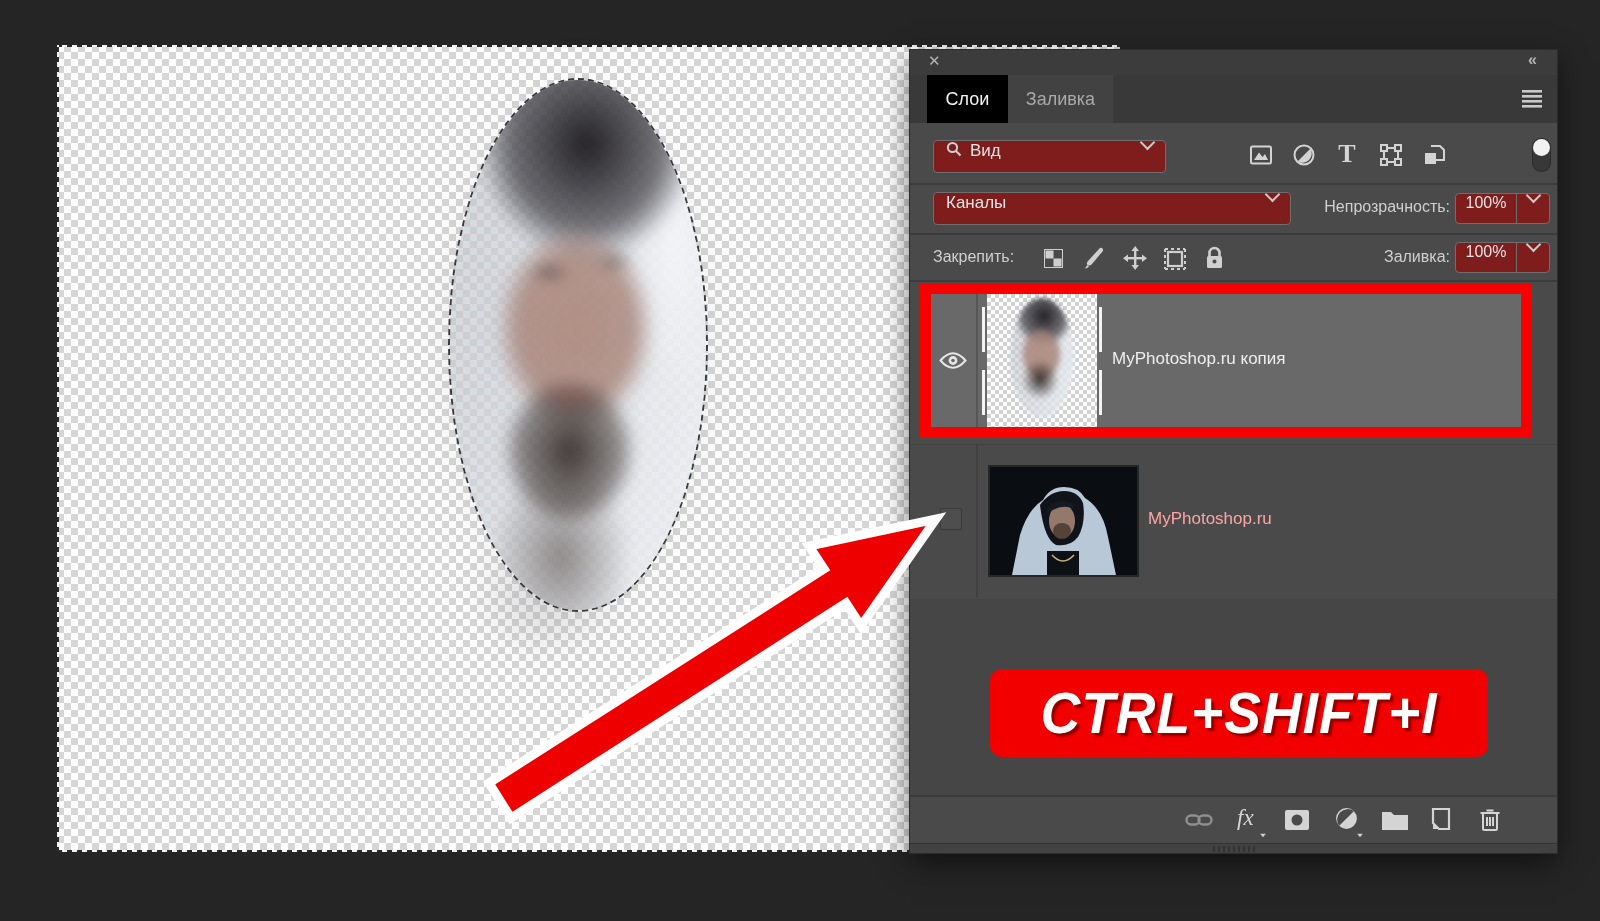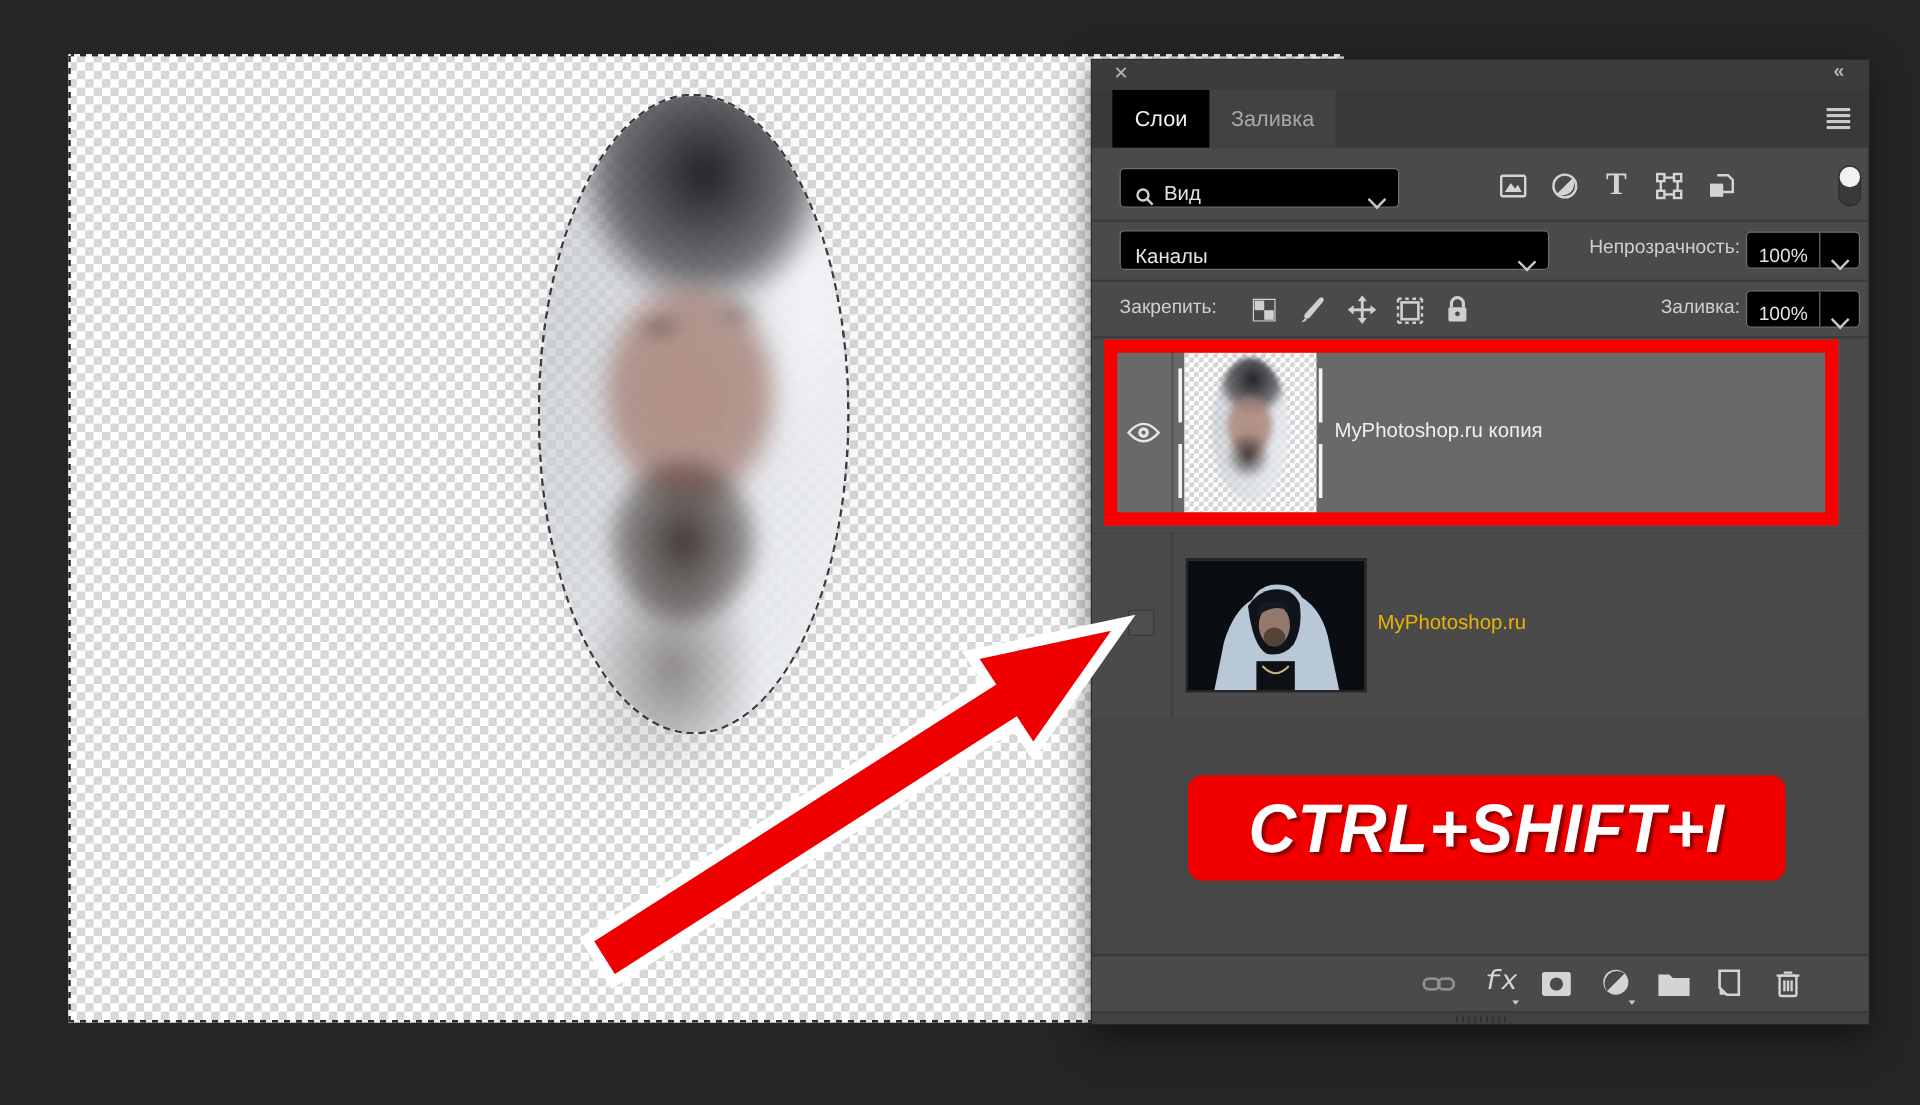--- a/index.html
+++ b/index.html
@@ -31,22 +31,22 @@
       radial-gradient(ellipse 60px 210px at 84% 32%, rgba(242,244,248,.95), transparent 75%),
       linear-gradient(100deg, rgba(178,183,191,.5), rgba(226,229,234,.85) 55%, rgba(238,240,244,.92));}
 
   
   .panel{left:910px;top:50px;width:647px;height:803px;background:#4a4a4a;
     box-shadow:0 0 0 1px #2c2c2c,0 10px 28px rgba(0,0,0,.55);color:#d6d6d6;font-size:16px;}
   .titlebar{left:0;top:0;width:647px;height:25px;background:#3c3c3c;}
   .tabrow{left:0;top:25px;width:647px;height:48px;background:#393939;}
   .tab{height:48px;display:flex;align-items:center;justify-content:center;font-size:18px;}
   .row-sep{background:#3c3c3c;height:2px;}
-  .field{background:#000000;border:1px solid #6e6e6e;border-radius:4px;box-sizing:border-box;
-    display:flex;align-items:flex-end;color:#e3e3e3;}
+  .field{background:#7f1d1d;border:1px solid #6e6e6e;border-radius:4px;box-sizing:border-box;
+    display:flex;align-items:flex-start;color:#e3e3e3;}
   .chev{width:9px;height:9px;border-right:2px solid #c9c9c9;border-bottom:2px solid #c9c9c9;
     transform:rotate(45deg);margin-top:-4px;}
   .lbl{color:#cfcfcf;}
   .vline{width:2px;background:#414141;}
 
   
   .thumbchk{background-color:#fff;
     background-image:
       linear-gradient(45deg,#d2d2d2 25%,transparent 25%,transparent 75%,#d2d2d2 75%),
       linear-gradient(45deg,#d2d2d2 25%,transparent 25%,transparent 75%,#d2d2d2 75%);
@@ -59,21 +59,21 @@
       linear-gradient(100deg, rgba(182,187,195,.55), rgba(232,235,240,.92));}
   .bracket{width:3px;background:#f4f4f4;}
 
   .banner{left:990px;top:646px;width:498px;height:88px;background:#f20000;border-radius:12px;
     display:flex;align-items:center;justify-content:center;}
   .banner span{color:#fff;font-size:55px;font-weight:bold;font-style:italic;letter-spacing:1px;
     transform:scaleY(1.04);text-shadow:3px 3px 2px rgba(45,0,0,.5);white-space:nowrap;}
 
   .icon{display:flex;align-items:center;justify-content:center;}
   svg{display:block;}
-  .fxtext{font-family:Liberation Mono, monospace;font-style:italic;font-size:23px;color:#d8d8d8;}
+  .fxtext{font-family:Liberation Serif, serif;font-style:italic;font-size:23px;color:#d8d8d8;}
   .tinytri{width:0;height:0;border-left:4px solid transparent;border-right:4px solid transparent;
     border-top:5px solid #cfcfcf;}
   .grip{background:repeating-linear-gradient(90deg,#333 0 2px,transparent 2px 5px);}
 </style>
 </head>
 <body>
 
 <div class="stage">
 
   <div class="abs canvas">
@@ -266,21 +266,21 @@
           <rect width="147" height="108" fill="#0a0d12"></rect>
           <path d="M22 108 L30 68 Q38 42 53 33 Q60 20 74 20 Q89 20 95 31 Q113 42 118 70 L126 108 Z" fill="#b9c8d7"></path>
           <path d="M50 38 Q60 24 74 24 Q88 24 93 36 Q96 56 88 70 Q80 80 66 78 Q54 72 50 38 Z" fill="#10141a"></path>
           <ellipse cx="72" cy="54" rx="13" ry="17" fill="#93786b"></ellipse>
           <path d="M57 42 Q66 30 82 36 L84 42 Q72 36 58 46 Z" fill="#171b21"></path>
           <ellipse cx="72" cy="64" rx="9" ry="8" fill="#55433a"></ellipse>
           <rect x="57" y="84" width="32" height="24" fill="#0d1015"></rect>
           <path d="M62 88 Q73 100 84 88" stroke="#c7b283" stroke-width="1.6" fill="none"></path>
         </svg>
       </div>
-      <div class="abs" style="left:238px;top:227px;font-size:17px;color:#eab308;">MyPhotoshop.ru</div>
+      <div class="abs" style="left:238px;top:227px;font-size:17px;color:#fca5a5;">MyPhotoshop.ru</div>
 
       <div class="abs" style="left:0;top:317px;width:647px;height:196px;background:#464646;"></div>
     </div>
 
     <div class="abs" style="left:0;top:745px;width:647px;height:48px;background:#4a4a4a;border-top:2px solid #3a3a3a;box-sizing:border-box;">
       <div class="abs icon" style="left:274px;top:13px;width:30px;height:20px;">
         <svg width="28" height="16" viewBox="0 0 28 16" fill="none" stroke="#8f8f8f" stroke-width="2.4">
           <rect x="1.5" y="3.5" width="13" height="9" rx="4.5"></rect>
             <rect x="13.5" y="3.5" width="13" height="9" rx="4.5"></rect>
         </svg>
@@ -325,17 +325,17 @@
 
     <div class="abs" style="left:0;top:793px;width:647px;height:10px;background:#424242;border-top:1px solid #333;box-sizing:border-box;">
       <div class="abs grip" style="left:303px;top:2px;width:44px;height:6px;"></div>
     </div>
   </div>
 
   <svg class="abs" style="left:0;top:0;pointer-events:none;z-index:30;" width="1600" height="921" viewBox="0 0 1600 921">
     <polygon points="936,519 861,626 846,603 511,818 489,783 824,569 809,546" fill="#ee0000" stroke="#ffffff" stroke-width="9" stroke-linejoin="miter"></polygon>
   </svg>
 
-  <div class="abs banner" style="z-index:31;">
+  <div class="abs banner" style="z-index:31;margin-top:23px;">
     <span>CTRL+SHIFT+I</span>
   </div>
 
 </div>
 
 </body></html>

